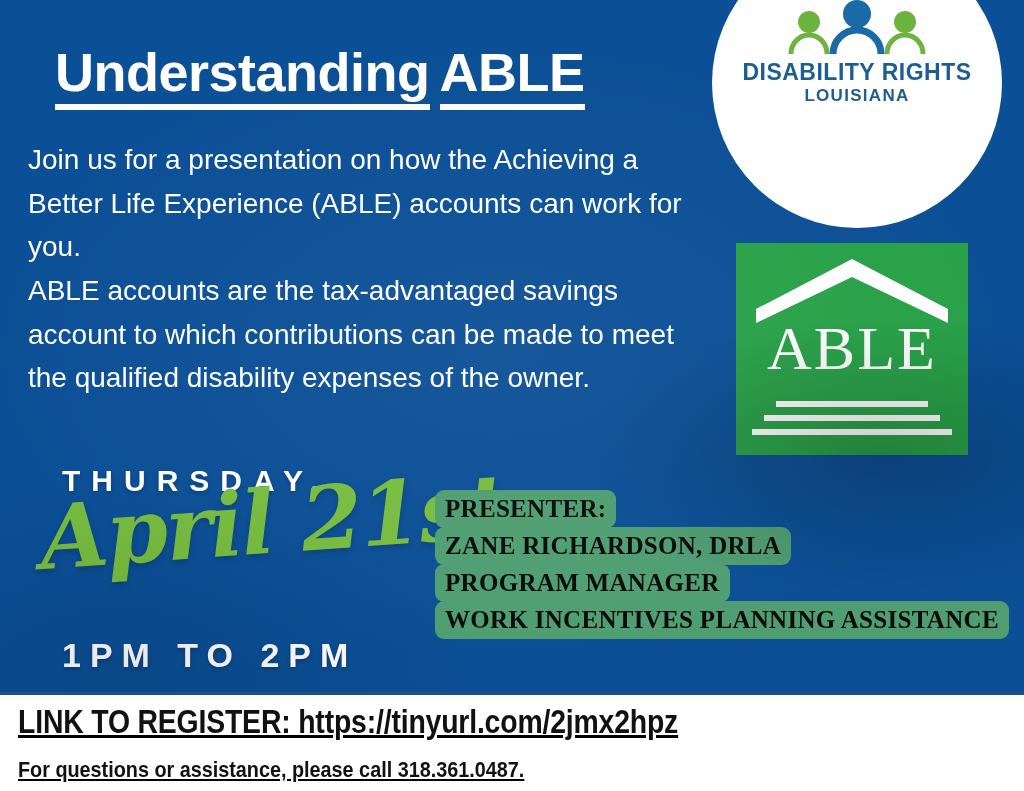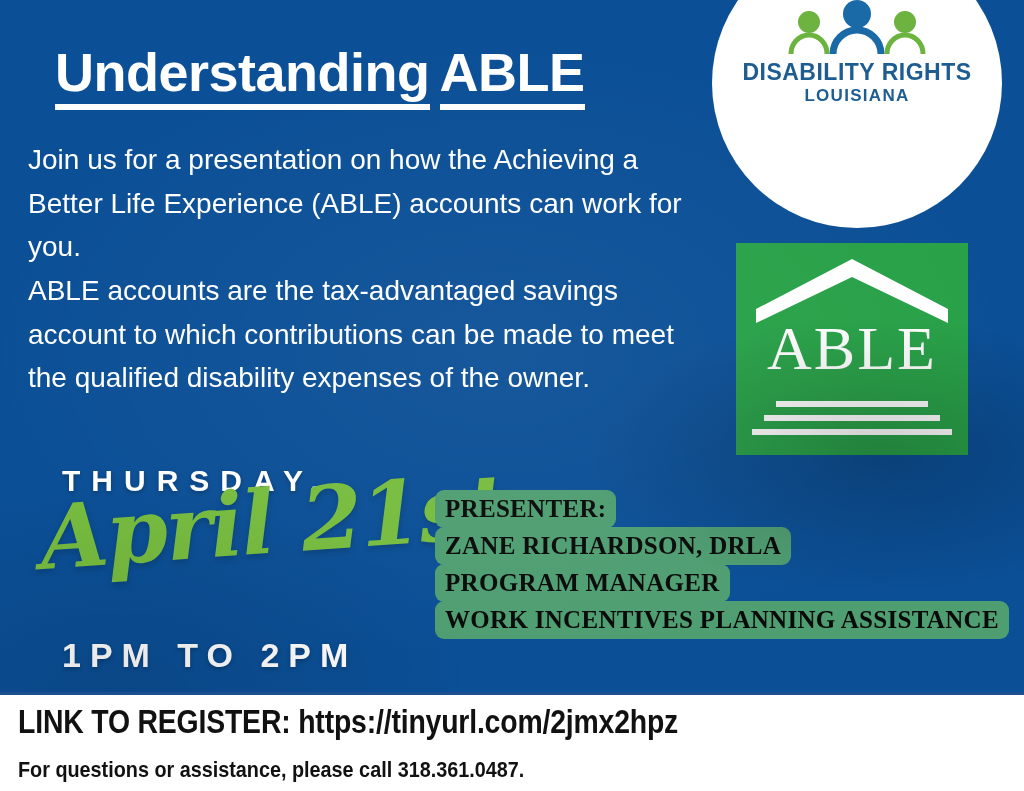--- a/index.html
+++ b/index.html
@@ -126,21 +126,21 @@
     font-size:62px;font-weight:400;letter-spacing:2px;
     line-height:1;
   }
 
   
   .footer{
     position:absolute;left:0;top:692px;width:1024px;height:99px;
     background:#ffffff;
     border-top:3px solid #1b4f8f;
   }
-  .footer .texts{position:absolute;left:18px;top:8px;}
+  .footer .texts{position:absolute;left:18px;top:8px;text-decoration:underline;}
   .footer .register{
     color:#111111;
     font-size:33px;font-weight:bold;
     font-family:"Liberation Sans Narrow","Liberation Sans",sans-serif;
     transform:scaleX(.86);transform-origin:left center;
     white-space:nowrap;letter-spacing:-.2px;
   }
   .footer .questions{
     color:#111111;
     font-size:22px;font-weight:bold;

